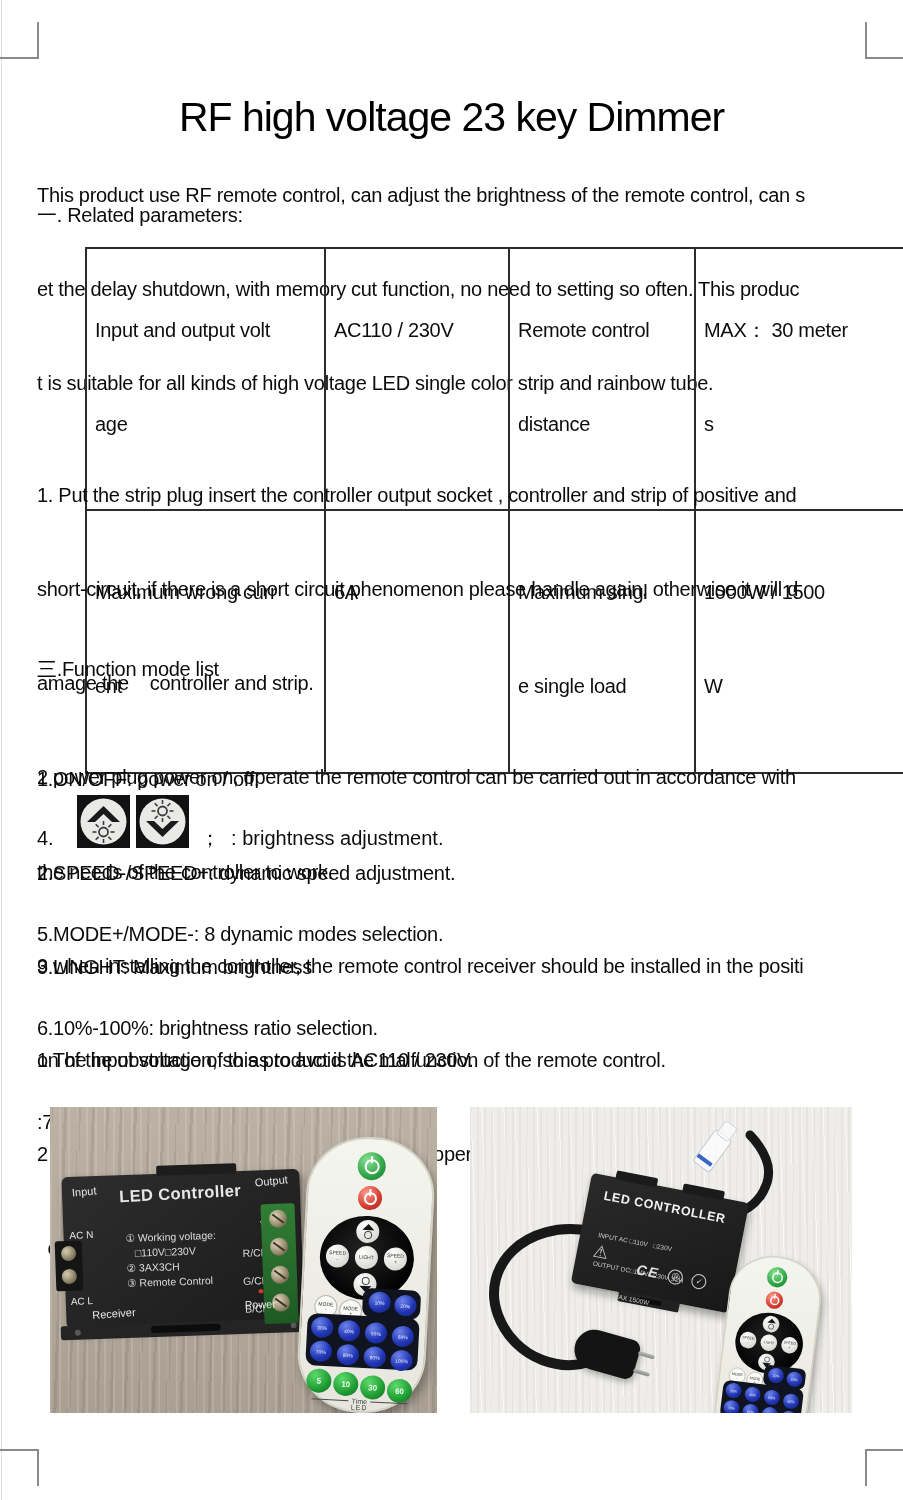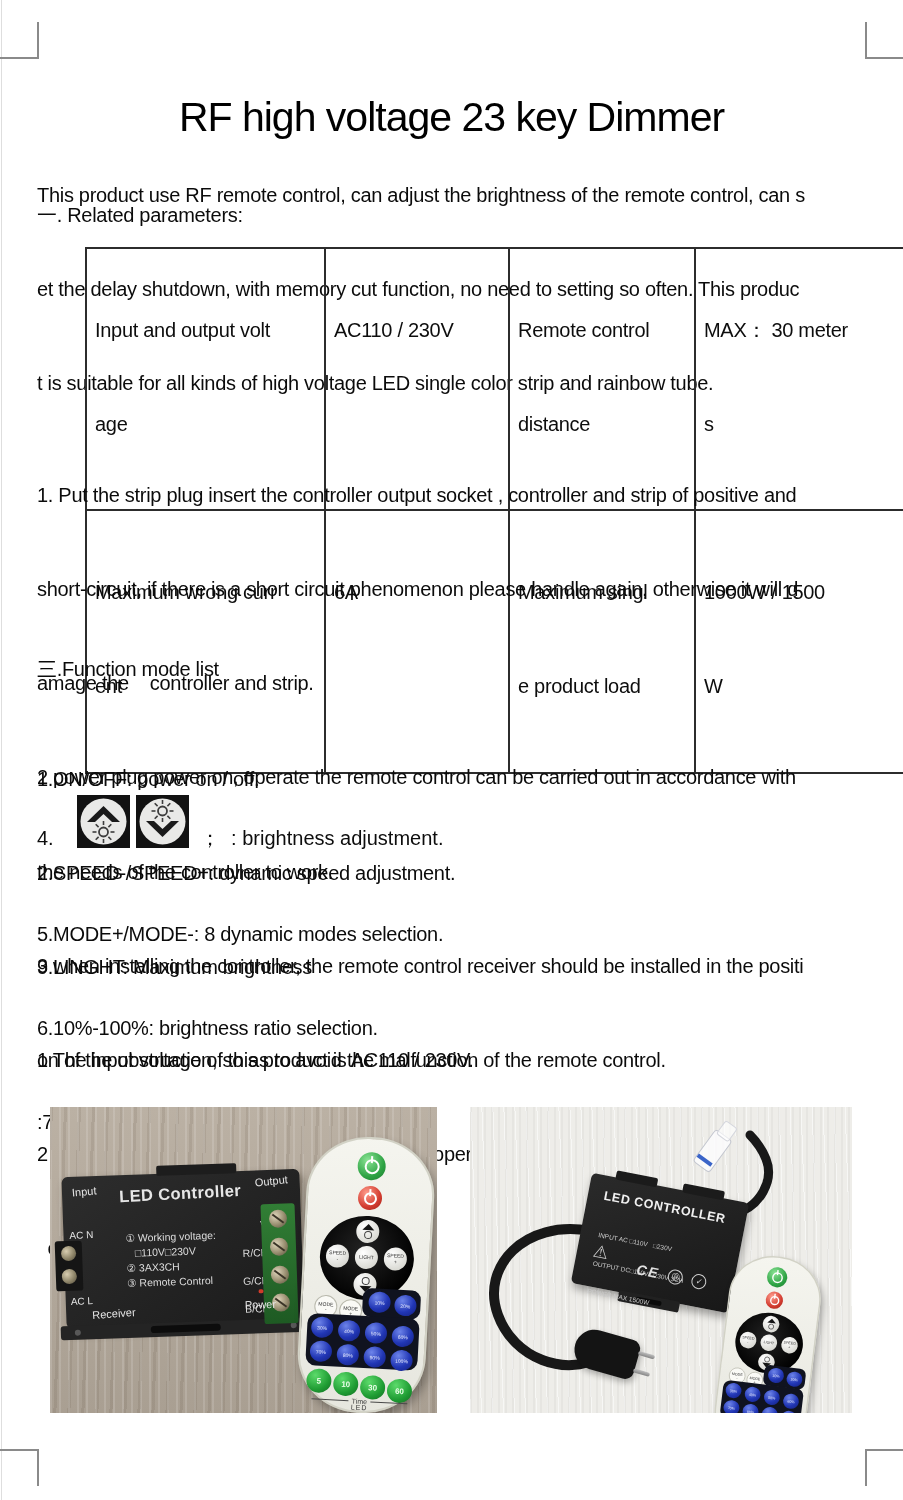--- a/index.html
+++ b/index.html
@@ -195,21 +195,21 @@
       <td class="c1">
         <div>Maximum wrong curr</div>
         <div>ent</div>
       </td>
       <td class="c2">
         <div>6A</div>
         <div></div>
       </td>
       <td class="c3">
         <div>Maximum singl</div>
-        <div>e product load</div>
+        <div>e single load</div>
       </td>
       <td class="c4">
         <div>1000W / 1500</div>
         <div>W</div>
       </td>
     </tr>
   </tbody>
     </table>
 
   <div class="tblock" style="top:417px">

